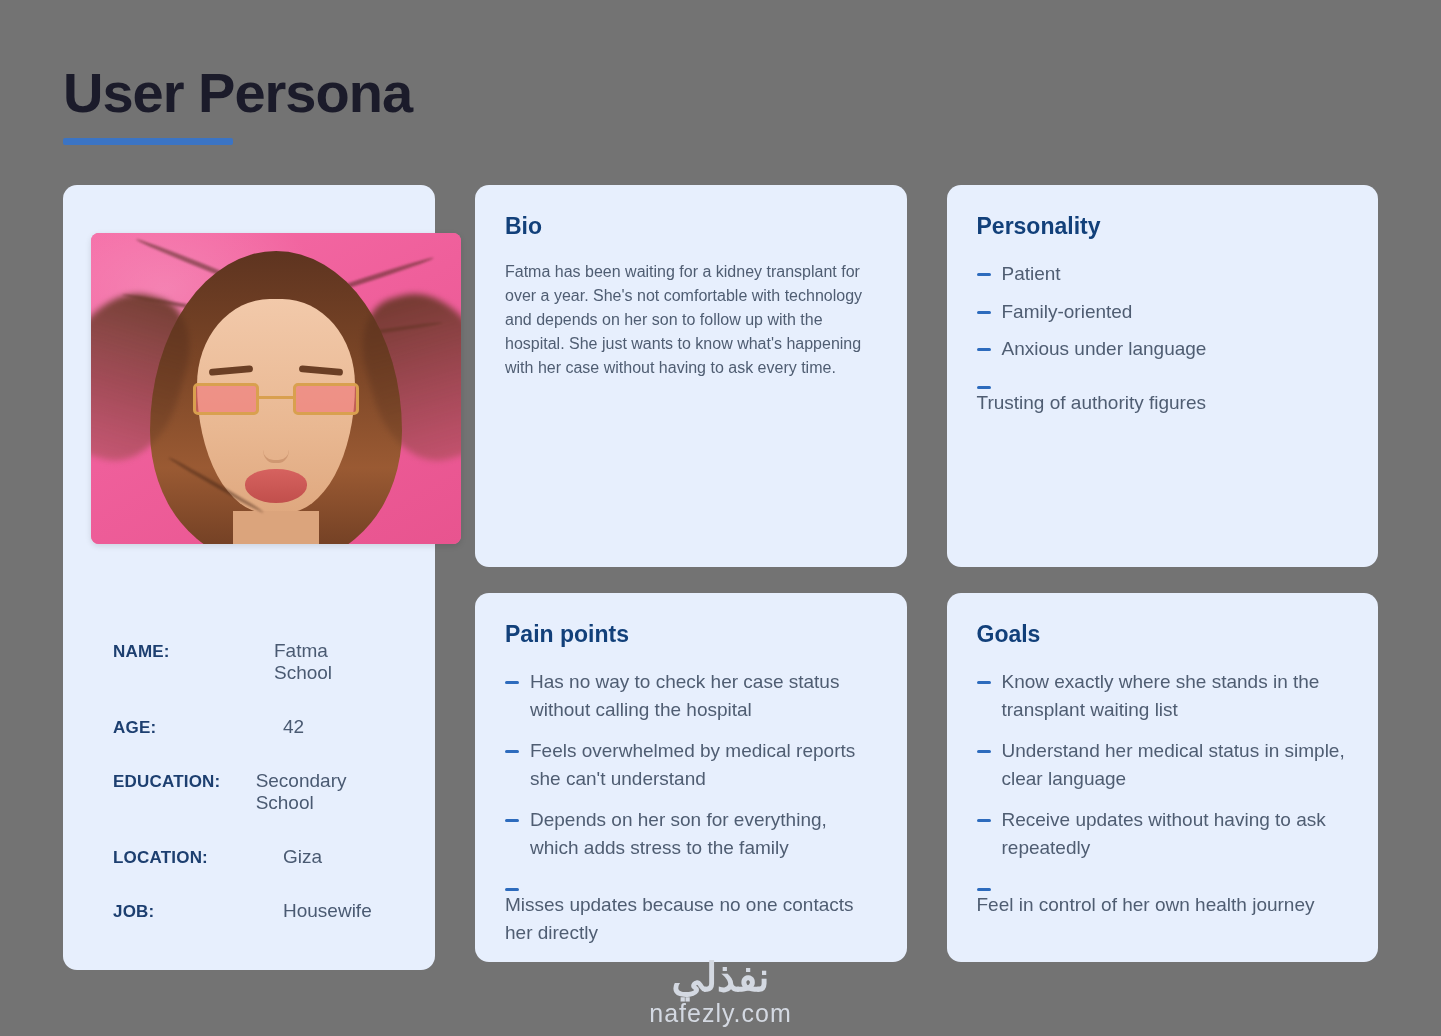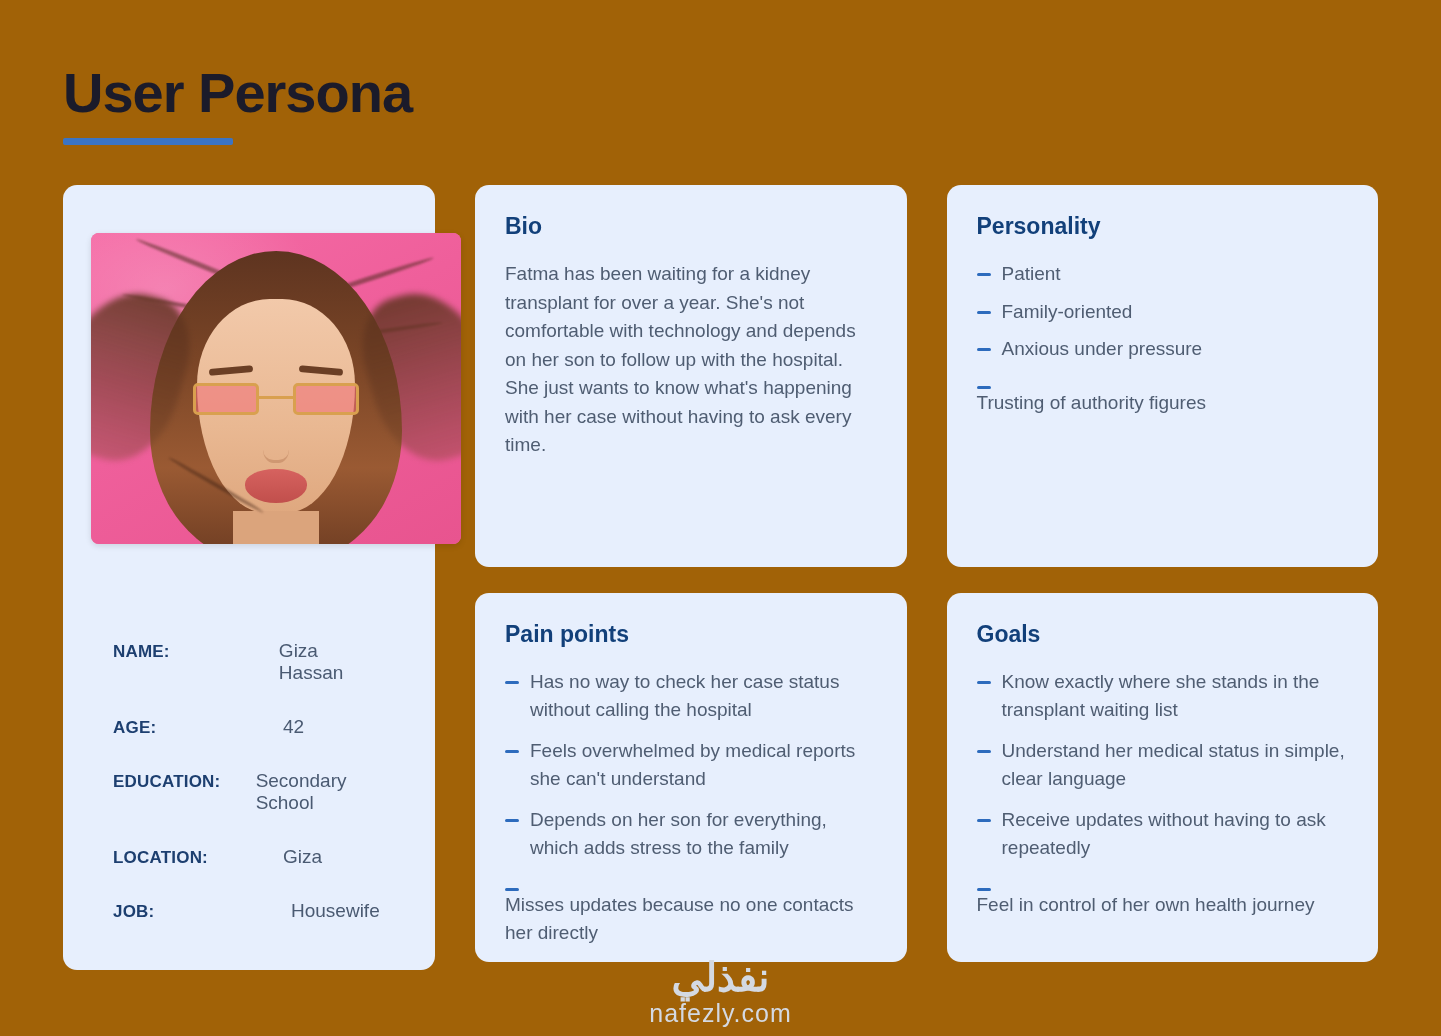--- a/index.html
+++ b/index.html
@@ -7,21 +7,21 @@
     width: 1441px;
     height: 1036px;
     background: #ffffff;
     font-family: "Liberation Sans", sans-serif;
     overflow: hidden;
   }
   .page {
     position: relative;
     width: 1441px;
     height: 1036px;
-    background: #a16207;
+    background: #737373;
   }
 
   
   .title-wrap {
     position: absolute;
     left: 63px;
     top: 62px;
   }
   .title {
     font-size: 56px;
@@ -177,21 +177,21 @@
 
   .facts {
     margin-top: 96px;
     padding: 0 22px;
   }
   .fact-row {
     display: flex;
     align-items: baseline;
     margin-bottom: 32px;
   }
-  .fact-row:last-child { margin-bottom: 0; gap: 8px; }
+  .fact-row:last-child { margin-bottom: 0; }
   .fact-label {
     width: 170px;
     font-size: 17px;
     font-weight: bold;
     color: #1d3f70;
     letter-spacing: 0.2px;
   }
   .fact-value {
     font-size: 19px;
     color: #4a5a72;
@@ -204,21 +204,21 @@
   .card-pain { height: 369px; }
   .card-goals { height: 369px; }
 
   .card-title {
     font-size: 23px;
     font-weight: bold;
     color: #12407a;
     margin-bottom: 20px;
   }
   .bio-text {
-    font-size: 19px;
+    font-size: 16px;
     line-height: 1.5;
     color: #4f5d72;
   }
   .bullets { list-style: none; }
   .bullet {
     display: flex;
     align-items: flex-start;
     margin-bottom: 14px;
     font-size: 19px;
     color: #4f5d72;
@@ -290,21 +290,21 @@
           </div>
           <div class="ph-nose"></div>
           <div class="ph-lips"></div>
           <div class="ph-neck"></div>
           <div class="ph-strand s5"></div>
         </div>
 
         <div class="facts">
           <div class="fact-row">
             <div class="fact-label">NAME:</div>
-            <div class="fact-value">Giza Hassan</div>
+            <div class="fact-value">Fatma School</div>
           </div>
           <div class="fact-row">
             <div class="fact-label">AGE:</div>
             <div class="fact-value">42</div>
           </div>
           <div class="fact-row">
             <div class="fact-label">EDUCATION:</div>
             <div class="fact-value">Secondary School</div>
           </div>
           <div class="fact-row">
@@ -361,21 +361,21 @@
             <li class="bullet tight">
               <span class="dash"></span>
               <span>Patient</span>
             </li>
             <li class="bullet tight">
               <span class="dash"></span>
               <span>Family-oriented</span>
             </li>
             <li class="bullet tight">
               <span class="dash"></span>
-              <span>Anxious under pressure</span>
+              <span>Anxious under language</span>
             </li>
             <li class="bullet tight">
               <span class="dash"></span>
               <span>Trusting of authority figures</span>
             </li>
           </ul>
         </div>
 
         <div class="card info-card card-goals">
           <div class="card-title">Goals</div>

